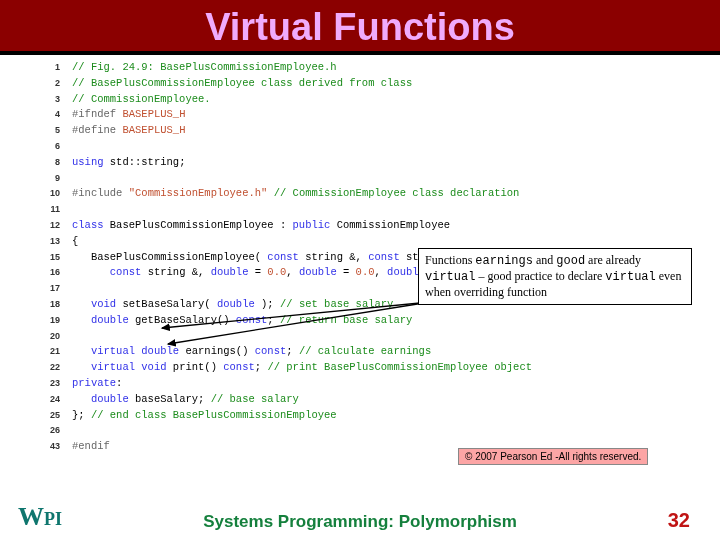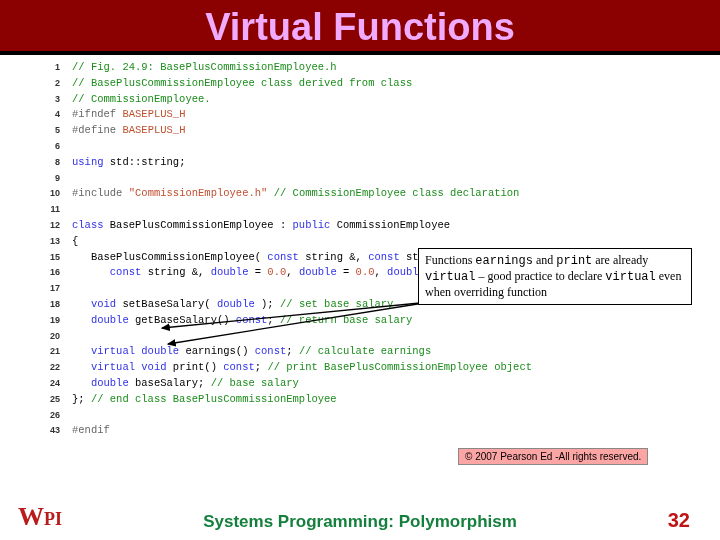--- a/index.html
+++ b/index.html
@@ -85,21 +85,21 @@
     left: 0;
     width: 100%;
   }
   .logo {
     position: absolute;
     left: 18px;
     bottom: 0;
     font-family: "Times New Roman", serif;
     font-weight: bold;
     font-size: 26px;
-    color: #b91c1c;
+    color: #0f766e;
     letter-spacing: 0px;
   }
   .logo .sub { font-size: 18px; }
   .footer-center {
     text-align: center;
     width: 100%;
     font-family: "Comic Sans MS", cursive, sans-serif;
     font-weight: bold;
     font-size: 17px;
     color: #15803d;
@@ -136,28 +136,29 @@
     <div class="code-line"><span class="lnum">12</span><span class="kw">class</span> BasePlusCommissionEmployee : <span class="kw">public</span> CommissionEmployee</div>
     <div class="code-line"><span class="lnum">13</span>{</div>
     <div class="code-line"><span class="lnum">15</span>   BasePlusCommissionEmployee( <span class="kw">const</span> string &amp;, <span class="kw">const</span> string &amp;,</div>
     <div class="code-line"><span class="lnum">16</span>      <span class="kw">const</span> string &amp;, <span class="kw">double</span> = <span class="str">0.0</span>, <span class="kw">double</span> = <span class="str">0.0</span>, <span class="kw">double</span> = <span class="str">0.0</span> );</div>
     <div class="code-line"><span class="lnum">17</span></div>
     <div class="code-line"><span class="lnum">18</span>   <span class="kw">void</span> setBaseSalary( <span class="kw">double</span> ); <span class="cmt">// set base salary</span></div>
     <div class="code-line"><span class="lnum">19</span>   <span class="kw">double</span> getBaseSalary() <span class="kw">const</span>; <span class="cmt">// return base salary</span></div>
     <div class="code-line"><span class="lnum">20</span></div>
     <div class="code-line"><span class="lnum">21</span>   <span class="kw">virtual double</span> earnings() <span class="kw">const</span>; <span class="cmt">// calculate earnings</span></div>
     <div class="code-line"><span class="lnum">22</span>   <span class="kw">virtual void</span> print() <span class="kw">const</span>; <span class="cmt">// print BasePlusCommissionEmployee object</span></div>
+    <div class="code-line"><span class="lnum">23</span><span class="kw">private</span>:</div>
     <div class="code-line"><span class="lnum">24</span>   <span class="kw">double</span> baseSalary; <span class="cmt">// base salary</span></div>
     <div class="code-line"><span class="lnum">25</span>}; <span class="cmt">// end class BasePlusCommissionEmployee</span></div>
     <div class="code-line"><span class="lnum">26</span></div>
     <div class="code-line"><span class="lnum">43</span><span class="prep">#endif</span></div>
   </div>
 
 <div class="callout">
-  <span>Functions </span><span class="mono">earnings</span><span> and </span><span class="mono">print</span><span> are already </span><span class="mono">virtual</span><span> – good practice to declare </span><span class="mono">virtual</span><span> even when overriding function</span>
+  <span>Functions </span><span class="mono">earnings</span><span> and </span><span class="mono">good</span><span> are already </span><span class="mono">virtual</span><span> – good practice to declare </span><span class="mono">virtual</span><span> even when overriding function</span>
 </div>
 
 <svg class="arrow-svg">
   <defs>
     <marker id="ah" markerWidth="8" markerHeight="8" refX="6" refY="3" orient="auto">
       <path d="M0,0 L7,3 L0,6 Z" fill="#000"></path>
     </marker>
   </defs>
   <line x1="270" y1="2" x2="8" y2="44" stroke="#000" stroke-width="1.3" marker-end="url(#ah)"></line>
   <line x1="270" y1="2" x2="2" y2="28" stroke="#000" stroke-width="1.3" marker-end="url(#ah)"></line>

